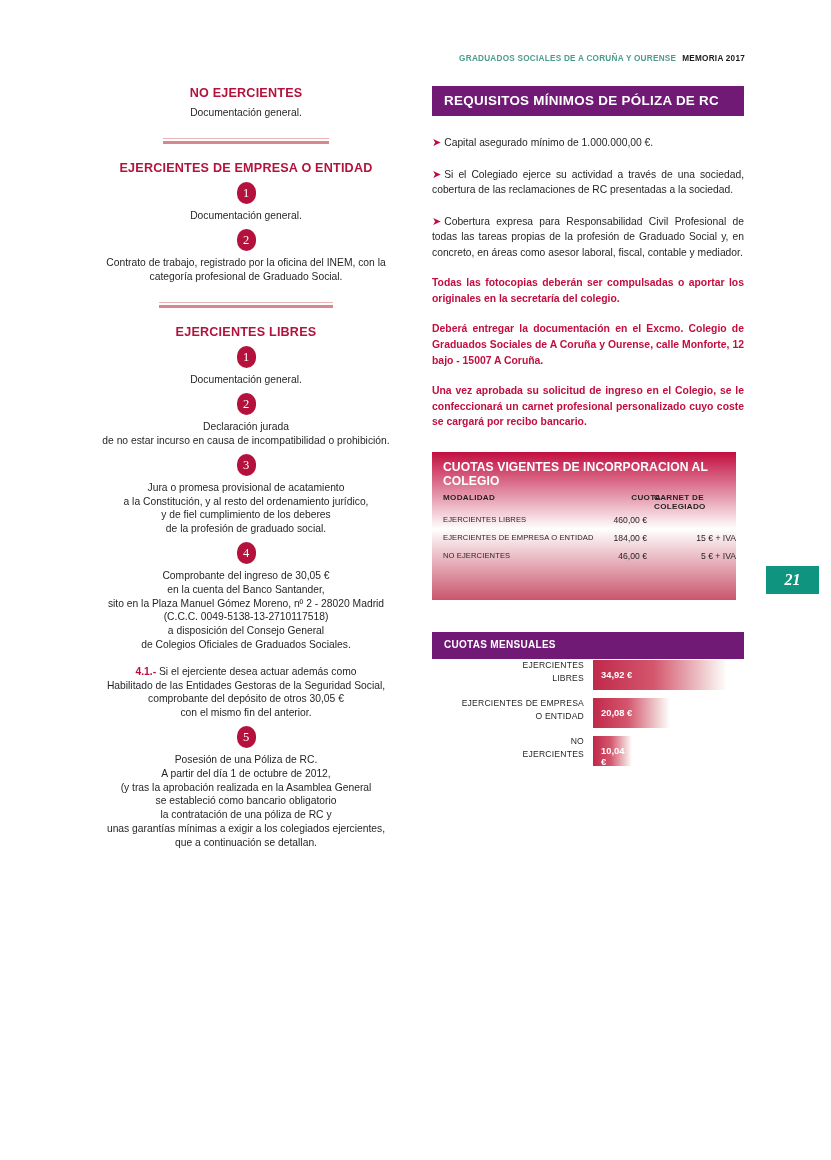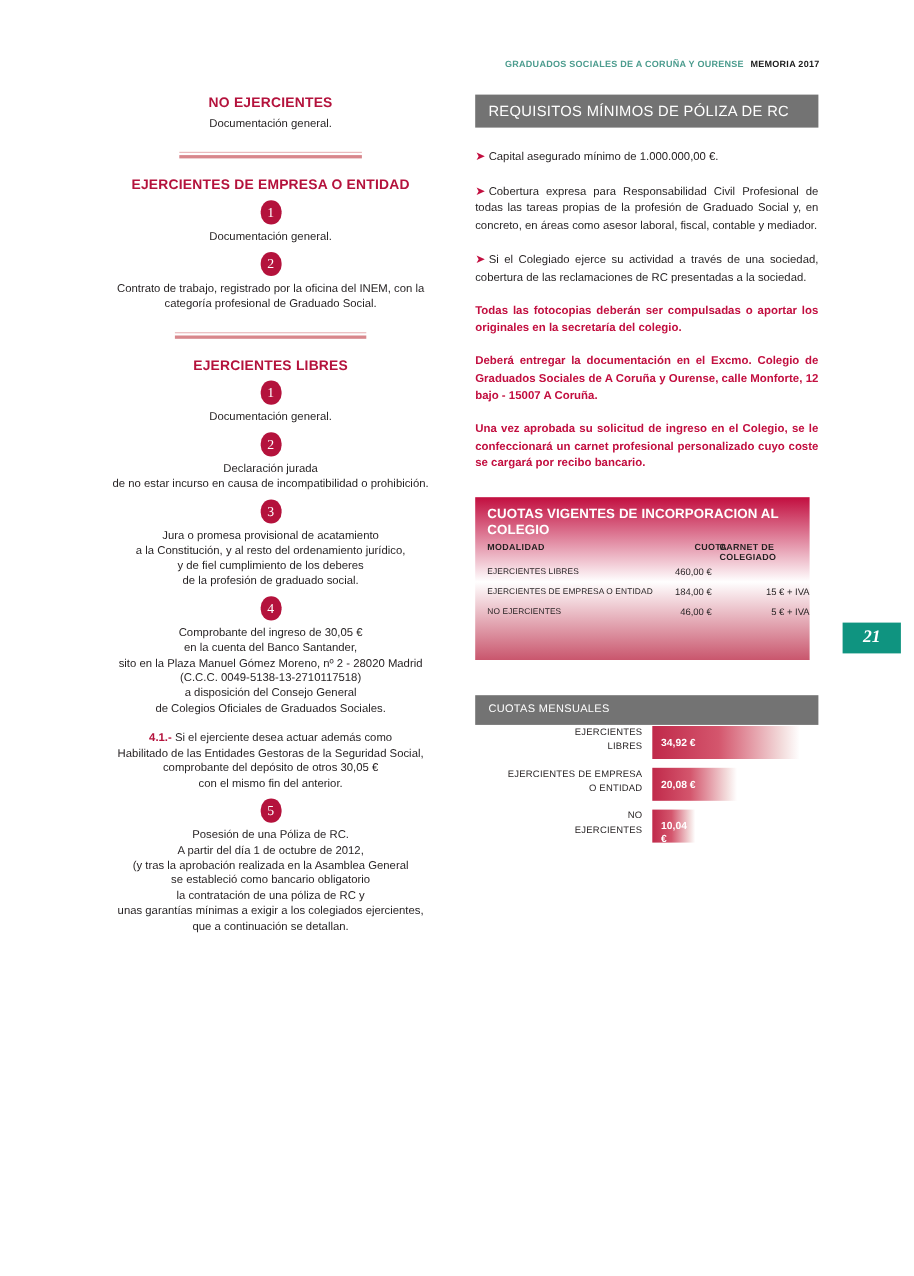--- a/index.html
+++ b/index.html
@@ -35,21 +35,21 @@
   
   .numcircle{width:19px;height:22px;margin:6px auto 5px auto;
     background:#b4123c;border-radius:50%/46%;
     color:#ffffff;font-size:12.5px;font-weight:400;
     line-height:22px;text-align:center;
     font-family:"Liberation Serif","DejaVu Serif",serif;}
 
   .bold-num{color:#b4123c;font-weight:700;}
 
   
-  .band{background:#737373;color:#ffffff;font-weight:400;font-size:13.4px;
+  .band{background:#701a75;color:#ffffff;font-weight:700;font-size:13.4px;
     letter-spacing:.3px;padding:8px 4px 9px 12px;line-height:1;}
   .band.center{text-align:left;font-size:10px;}
 
   .rc-par{font-size:10.3px;line-height:1.5;color:#231f20;text-align:justify;
     margin:0 0 15px 0;position:relative;}
   .rc-par .arrow{color:#c20e3f;font-size:11px;margin-right:3px;}
   .rc-strong{font-size:10.4px;line-height:1.5;color:#c20e3f;font-weight:700;
     text-align:justify;margin:0 0 15px 0;}
 
   
@@ -167,23 +167,23 @@
   </div>
 
   <div class="col-right">
 
     <div class="band">REQUISITOS MÍNIMOS DE PÓLIZA DE RC</div>
 
     <div style="height:18px"></div>
 
     <p class="rc-par"><span class="arrow">➤</span><span>Capital asegurado mínimo de 1.000.000,00 €.</span></p>
 
+    <p class="rc-par"><span class="arrow">➤</span><span>Si el Colegiado ejerce su actividad a través de una sociedad, cobertura de las reclamaciones de RC presentadas a la sociedad.</span></p>
+
     <p class="rc-par"><span class="arrow">➤</span><span>Cobertura expresa para Responsabilidad Civil Profesional de todas las tareas propias de la profesión de Graduado Social y, en concreto, en áreas como asesor laboral, fiscal, contable y mediador.</span></p>
-
-    <p class="rc-par"><span class="arrow">➤</span><span>Si el Colegiado ejerce su actividad a través de una sociedad, cobertura de las reclamaciones de RC presentadas a la sociedad.</span></p>
 
     <p class="rc-strong">Todas las fotocopias deberán ser compulsadas o aportar los originales en la secretaría del colegio.</p>
     <p class="rc-strong">Deberá entregar la documentación en el Excmo. Colegio de Graduados Sociales de A Coruña y Ourense, calle Monforte, 12 bajo - 15007 A Coruña.</p>
     <p class="rc-strong">Una vez aprobada su solicitud de ingreso en el Colegio, se le confeccionará un carnet profesional personalizado cuyo coste se cargará por recibo bancario.</p>
 
     <div style="height:7px"></div>
 
     <div class="quota-box">
       <div class="quota-title">CUOTAS VIGENTES DE INCORPORACION AL COLEGIO</div>
 

